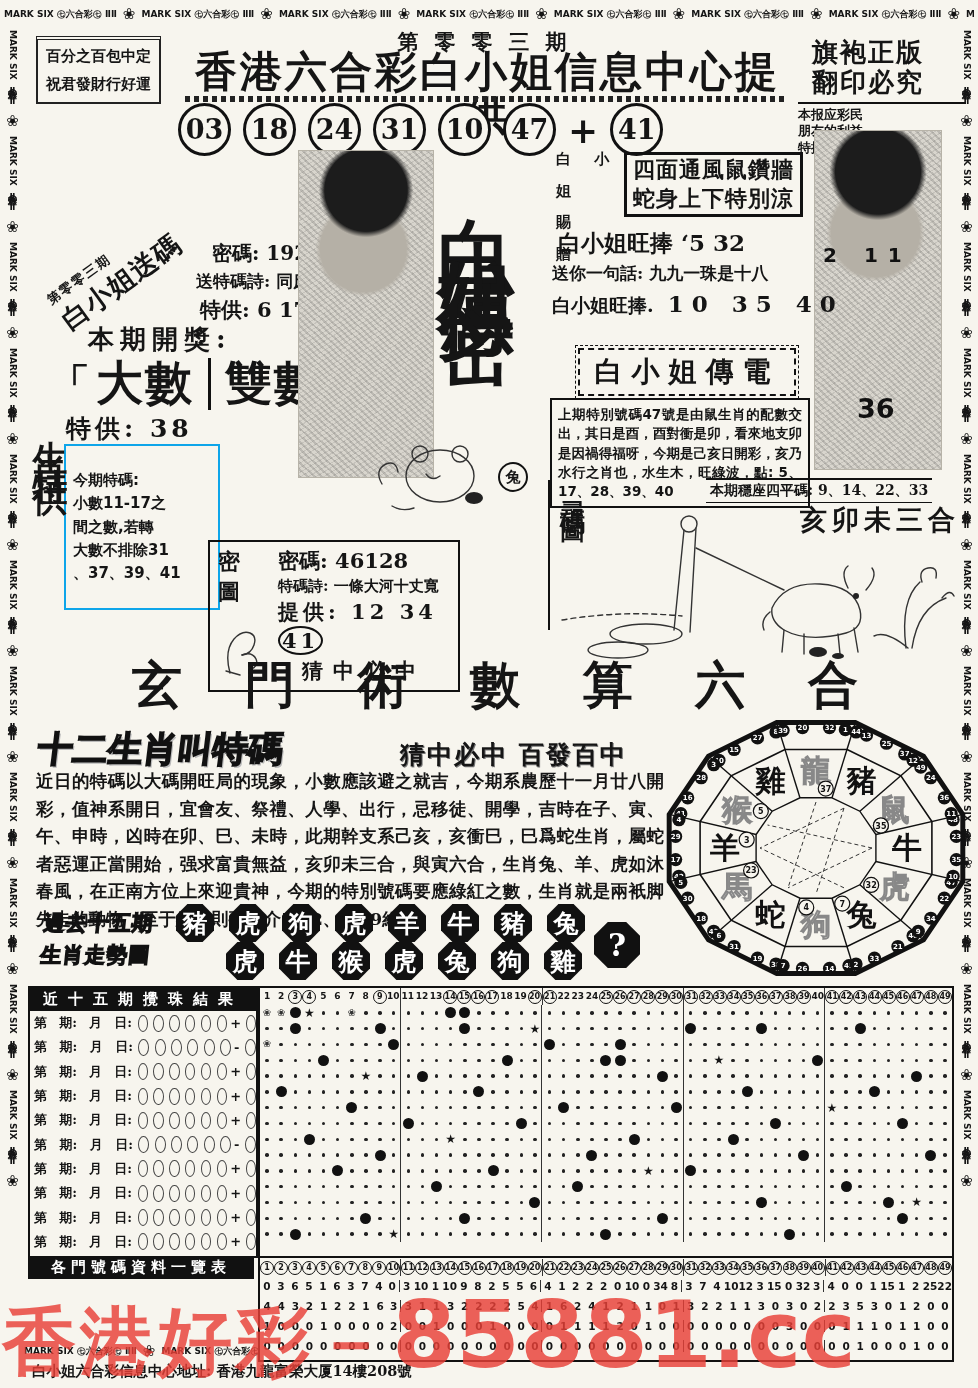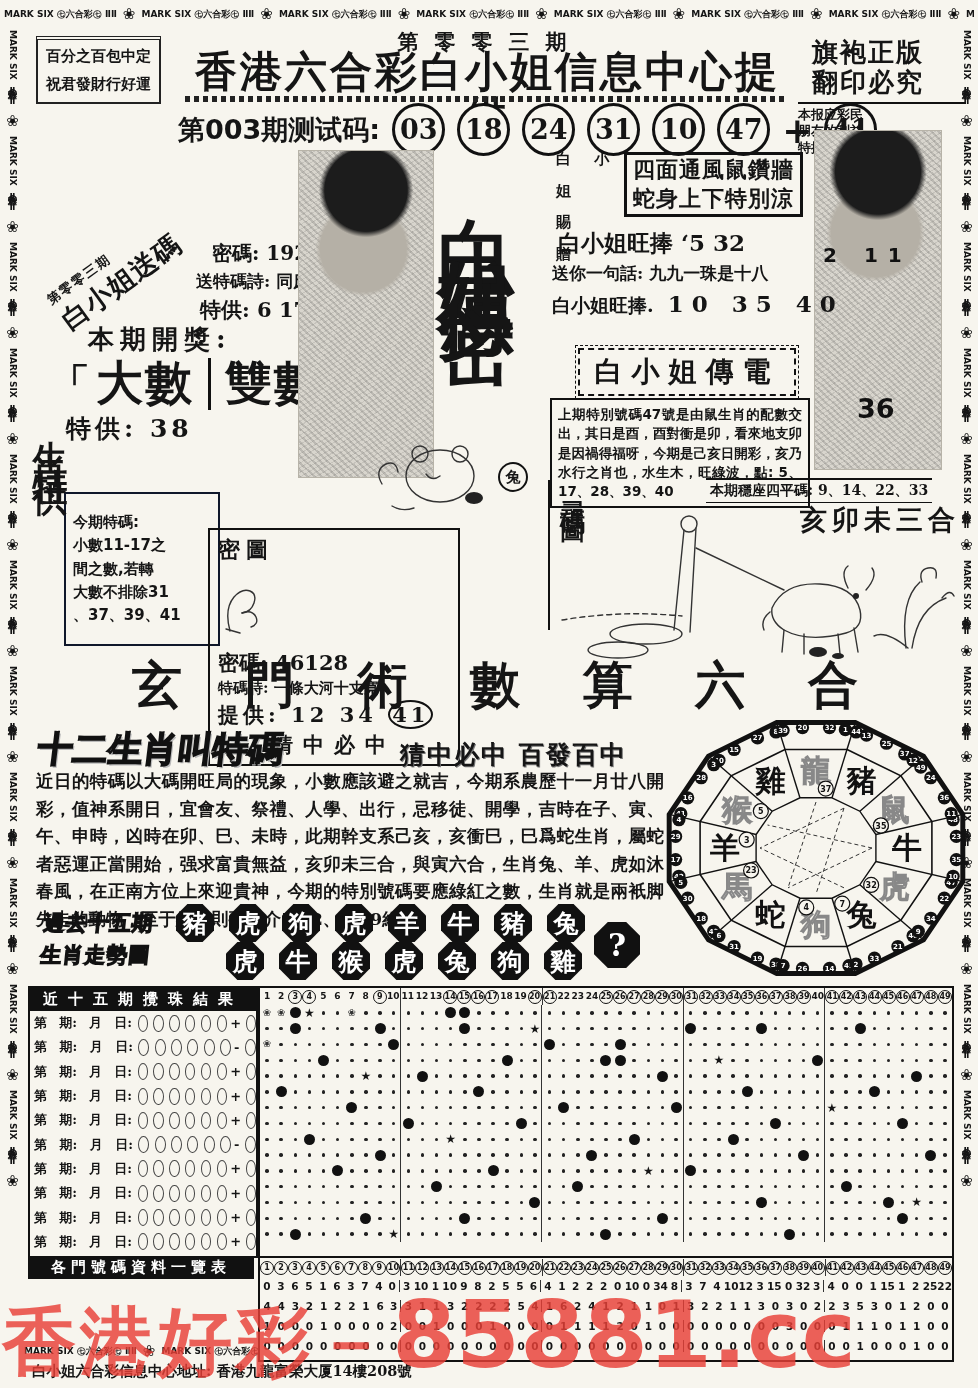--- a/index.html
+++ b/index.html
@@ -36,21 +36,21 @@
     border:1px solid #b7b3a8;}
   .photo .pnum{position:absolute;font-size:20px;font-weight:bold;color:#111;font-family:"DejaVu Sans",sans-serif;letter-spacing:10px;}
   
   .stamp{transform:rotate(-36deg);font-weight:bold;}
   .stamp .s1{font-size:13px;letter-spacing:2px;}
   .stamp .s2{font-size:27px;letter-spacing:1px;}
   .kv{font-size:19px;}
   .bigwords{display:flex;align-items:center;font-family:"DejaVu Sans",sans-serif;font-weight:900;font-size:47px;letter-spacing:2px;}
   .bigwords .vbar{width:3px;height:52px;background:#111;margin:0 14px;}
   .bigwords .brk{font-size:40px;margin-right:4px;}
-  .tipbox{border:2px solid #0f172a;padding:17px 7px;font-size:15px;font-weight:bold;line-height:1.55;font-family:"DejaVu Sans",sans-serif;margin-top:48px;}
+  .tipbox{border:2px solid #0ea5e9;padding:23px 7px;font-size:15px;font-weight:bold;line-height:1.55;font-family:"DejaVu Sans",sans-serif;}
   .vlabel{writing-mode:vertical-rl;font-size:35px;font-weight:bold;letter-spacing:14px;}
   .guessbox{border:2px solid #111;padding:4px 7px;}
   .guessbox .t{font-size:17px;font-weight:900;font-family:"DejaVu Sans",sans-serif;}
   .guessbox .l{font-size:15px;line-height:1.6;}
   .guessbox .g{font-size:17px;font-weight:900;font-family:"DejaVu Sans",sans-serif;margin-top:2px;}
   .guessbox .g i{font-style:normal;font-size:21px;font-weight:bold;margin-left:10px;font-family:"DejaVu Serif",serif;}
   .mibox{border:2px solid #111;display:flex;padding:5px 8px;gap:8px;}
   .mibox .mt{font-size:22px;font-weight:bold;letter-spacing:6px;}
   .mibox .r1{font-size:21px;font-weight:bold;}
   .mibox .r2{font-size:15px;font-weight:bold;margin:2px 0;}
@@ -202,21 +202,20 @@
   </div>
   <div class="abs issue" style="left:250px;top:28px;width:480px;">第零零三期</div>
   <div class="abs main-title" style="left:180px;top:50px;width:615px;">香港六合彩白小姐信息中心提供</div>
   <div class="abs title-underline" style="left:185px;top:96px;width:600px;"></div>
   <div class="abs copyright" style="left:812px;top:38px;">
     <div>旗袍正版</div>
     <div>翻印必究</div>
   </div>
 
   <div class="abs testrow" style="left:178px;top:103px;">
-      <span class="lbl">第003期测试码:</span>
       <span class="ball">03</span>
       <span class="ball">18</span>
       <span class="ball">24</span>
       <span class="ball">31</span>
       <span class="ball">10</span>
       <span class="ball">47</span>
       <span class="plus">+</span>
       <span class="ball">41</span>
     </div>
   <div class="abs note" style="left:798px;top:102px;width:168px;">
@@ -247,21 +246,21 @@
     </div>
   <div class="abs" style="left:66px;top:412px;font-size:25px;font-weight:bold;letter-spacing:4px;">特供: 38</div>
   <div class="abs tipbox" style="left:64px;top:444px;width:138px;">
     <div>今期特碼:</div>
     <div>小數11-17之</div>
     <div>間之數,若轉</div>
     <div>大數不排除31</div>
     <div>、37、39、41</div>
   </div>
   <div class="abs vlabel" style="left:26px;top:412px;height:240px;">生肖特供</div>
-  <div class="abs mibox" style="left:208px;top:528px;width:232px;flex-direction:column;">
+  <div class="abs mibox" style="left:208px;top:540px;width:232px;">
     <div style="width:58px;">
       <div class="mt">密圖</div>
       <svg class="sketch" width="52" height="72" viewBox="0 0 52 72">
         <path d="M12,66 q-6,-22 4,-34 q8,-9 16,-6 q7,3 4,12 q-3,9 -12,10"></path>
         <path d="M24,48 q10,-4 14,4 q3,7 -5,10"></path>
         <path d="M8,64 l14,4"></path>
       </svg>
     </div>
     <div>
       <div class="r1">密碼: 46128</div>

